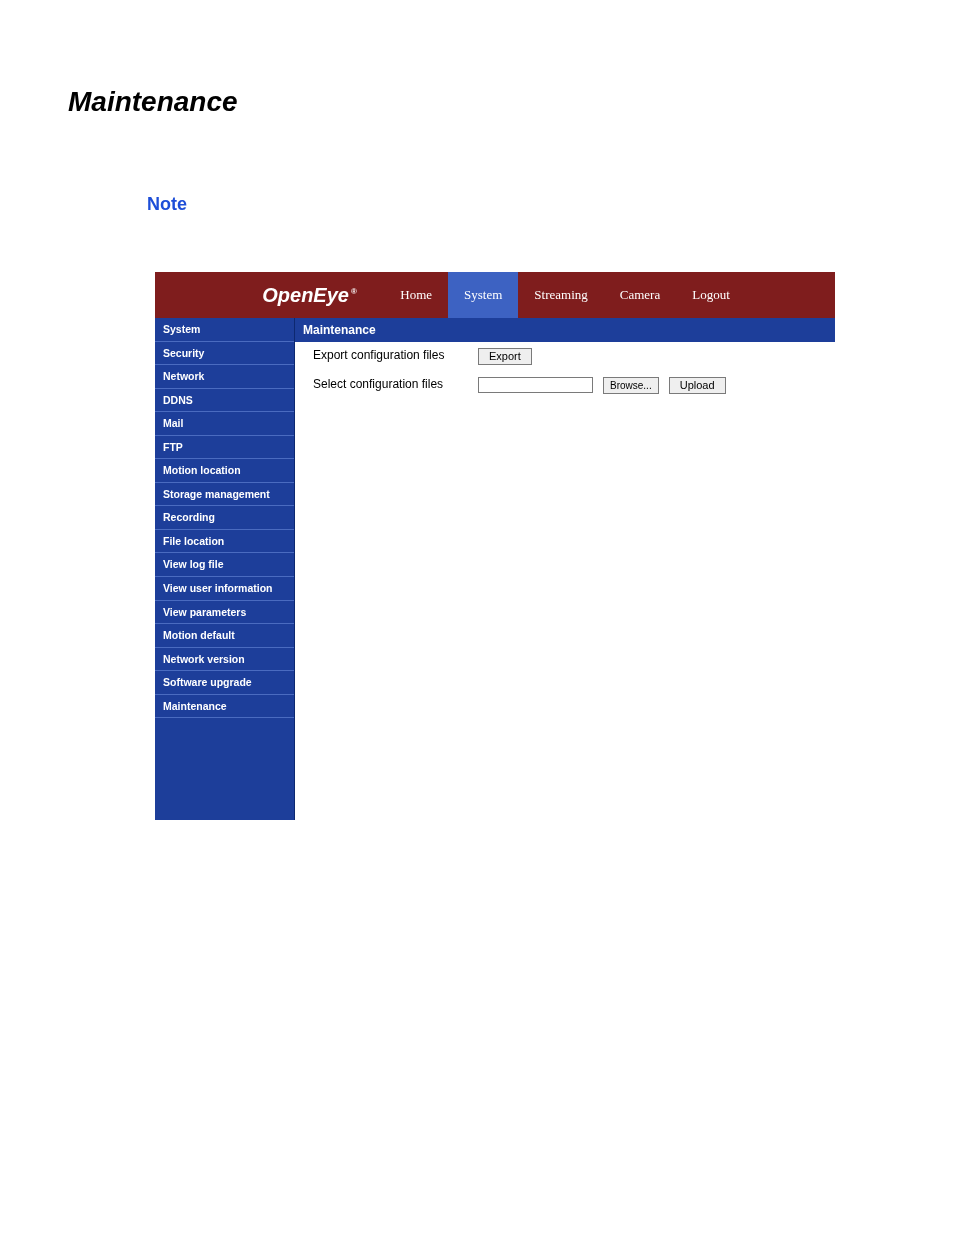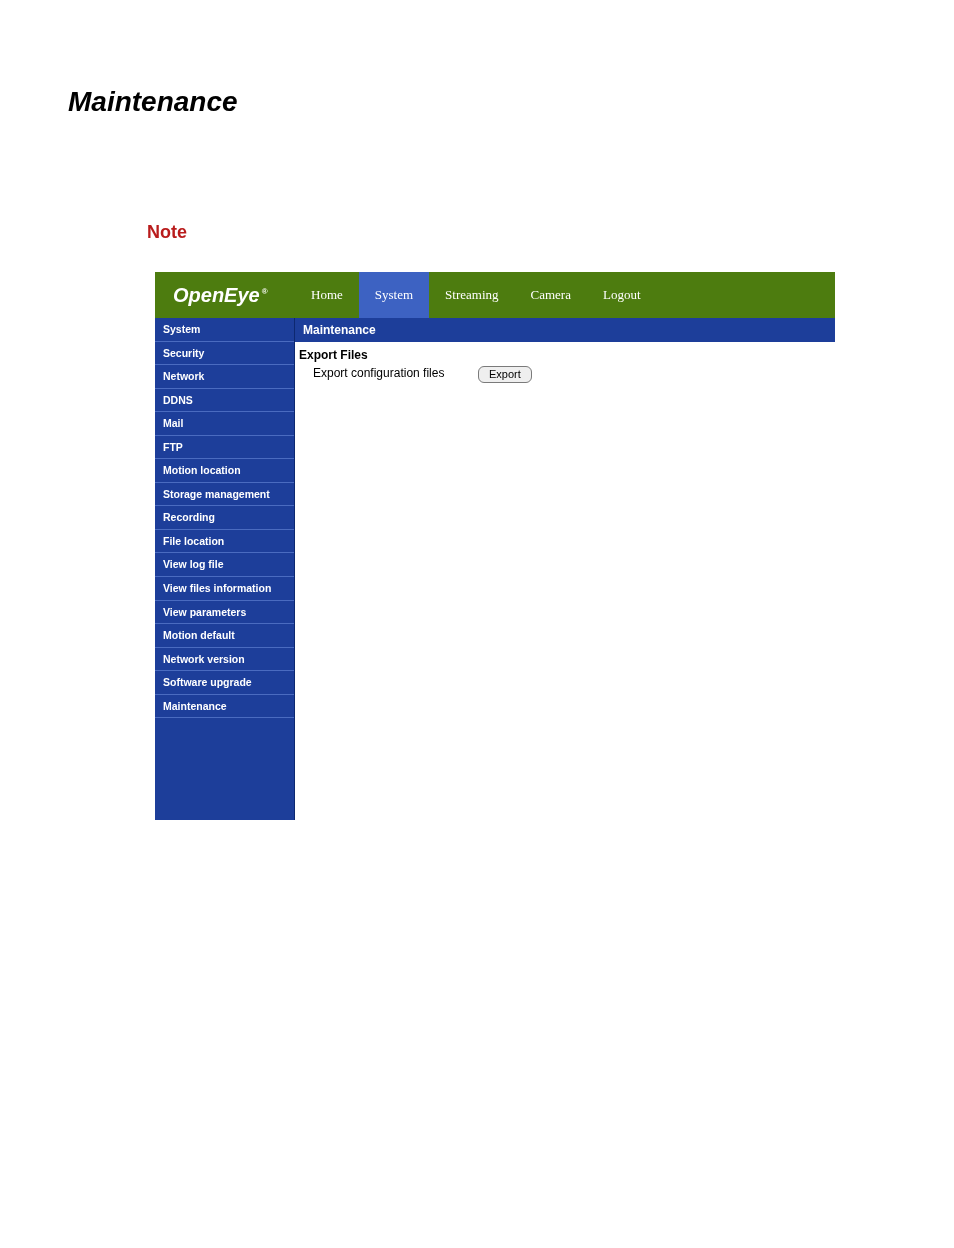--- a/index.html
+++ b/index.html
@@ -16,37 +16,38 @@
     font-style: italic;
     font-size: 28px;
     color: #000;
     margin-left: 68px;
     margin-top: 86px;
   }
   .note-heading {
     font-family: Arial, Helvetica, sans-serif;
     font-weight: 900;
     font-size: 18px;
-    color: #b91c1c;
+    color: #1d4ed8;
     margin-left: 147px;
-    margin-top: 104px;
+    margin-top: 76px;
   }
   .app-window {
     position: absolute;
     left: 155px;
     top: 272px;
     width: 680px;
     height: 548px;
     background: #ffffff;
   }
   .app-header {
     display: flex;
     align-items: center;
     height: 46px;
-    background: #4d7c0f;
+    background: #7f1d1d;
+    justify-content: center;
   }
   .logo {
     width: 140px;
     color: #ffffff;
     font-weight: bold;
     font-style: italic;
     font-size: 20px;
     padding-left: 18px;
   }
   .logo .tm {
@@ -126,21 +127,21 @@
     background: #fff;
     font-size: 10px;
     padding: 0 2px;
   }
   .btn {
     background: #efefef;
     border: 1px solid #7a7a7a;
     font-size: 11px;
     padding: 1px 10px;
     cursor: pointer;
-    border-radius: 6px;
+    border-radius: 0;
     line-height: 1.2;
   }
   .btn.small {
     font-size: 10px;
     padding: 1px 6px;
   }
 </style>
 </head>
 <body>
 
@@ -168,33 +169,38 @@
       <div class="sidebar-item">Security</div>
       <div class="sidebar-item">Network</div>
       <div class="sidebar-item">DDNS</div>
       <div class="sidebar-item">Mail</div>
       <div class="sidebar-item">FTP</div>
       <div class="sidebar-item">Motion location</div>
       <div class="sidebar-item">Storage management</div>
       <div class="sidebar-item">Recording</div>
       <div class="sidebar-item">File location</div>
       <div class="sidebar-item">View log file</div>
-      <div class="sidebar-item">View files information</div>
+      <div class="sidebar-item">View user information</div>
       <div class="sidebar-item">View parameters</div>
       <div class="sidebar-item">Motion default</div>
       <div class="sidebar-item">Network version</div>
       <div class="sidebar-item">Software upgrade</div>
       <div class="sidebar-item">Maintenance</div>
     </div>
 
     <div class="content">
       <div class="content-title-bar">Maintenance</div>
 
-      <div class="section-heading">Export Files</div>
       <div class="row">
         <span class="row-label">Export configuration files</span>
         <button class="btn">Export</button>
       </div>
 
+      <div class="row">
+        <span class="row-label">Select configuration files</span>
+        <input class="file-input" type="text" value="" style="">
+        <button class="btn small">Browse...</button>
+        <button class="btn">Upload</button>
+      </div>
     </div>
   </div>
 
 </div>
 
 </body></html>

